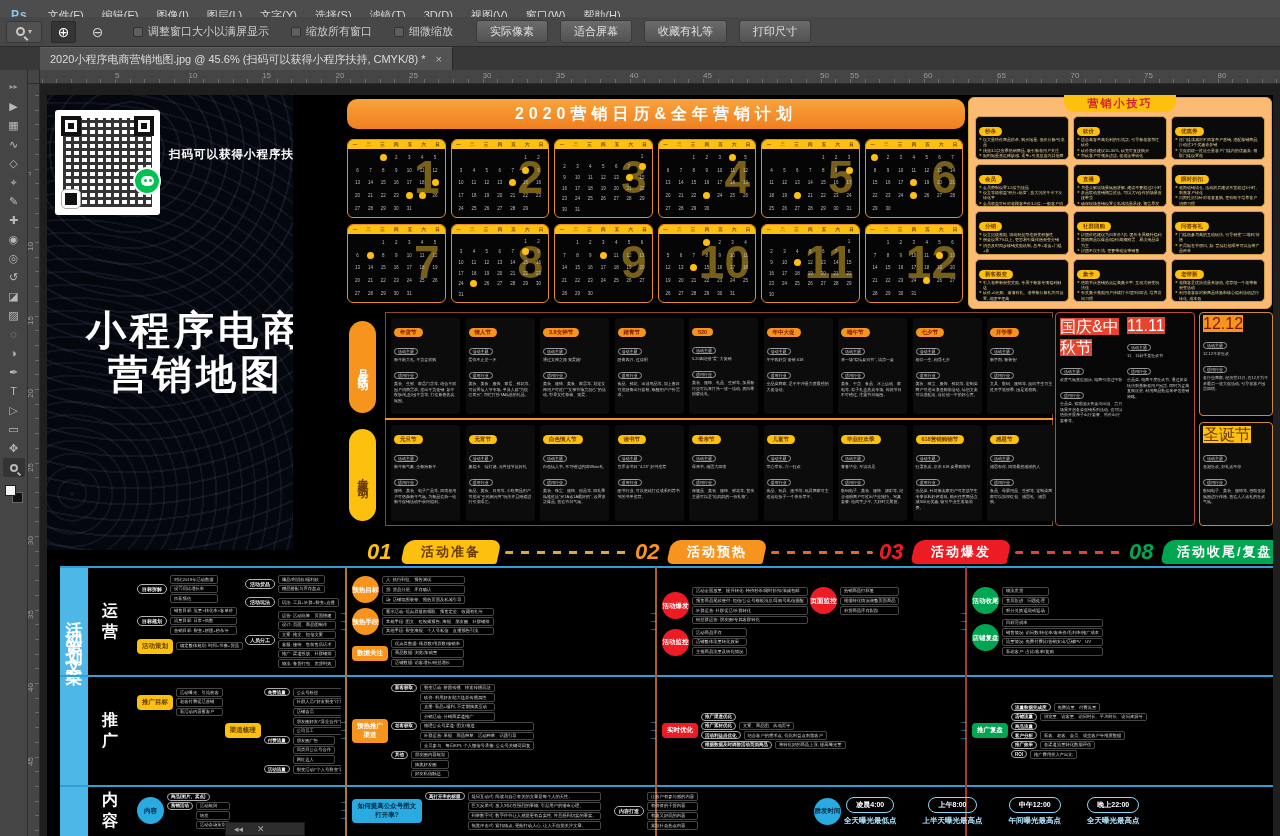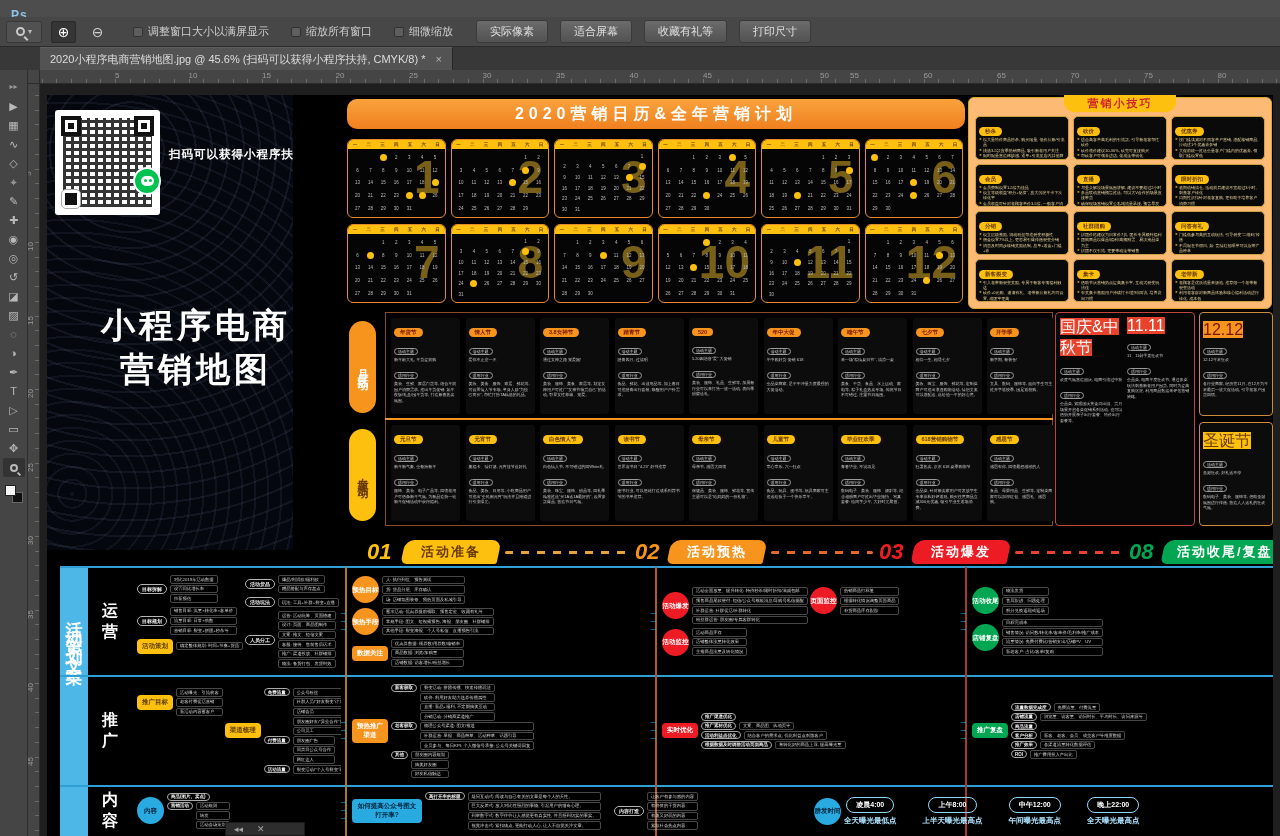--- a/index.html
+++ b/index.html
@@ -78,21 +78,21 @@
     background:#fff;border-radius:5px}
   .wxbadge::after{content:"";position:absolute;left:9px;top:10px;width:3px;height:3px;
     background:#00c250;border-radius:50%;box-shadow:5px 0 0 #00c250}
   #qr-caption{position:absolute;left:122px;top:52px;font-size:11.5px;color:#fff;
     font-weight:bold;letter-spacing:1px;white-space:nowrap}
   #year{position:absolute;left:0;top:122px;width:298px;text-align:center;font-size:66px;
     font-weight:900;letter-spacing:2px;color:#e8732a;
     background:repeating-linear-gradient(180deg,#e8732a 0 4px,#f2ead9 4px 7px,#3f72a8 7px 10px,#23232f 10px 12px);
     -webkit-background-clip:text;background-clip:text;-webkit-text-fill-color:transparent}
   #title1,#title2{position:absolute;left:0;width:298px;text-align:center;color:#fff;
-    font-weight:900;font-size:34px;letter-spacing:4px}
+    font-weight:900;font-size:40px;letter-spacing:4px}
   #title1{top:208px}#title2{top:252px}
   
   #cal-banner{position:absolute;left:300px;top:4px;width:618px;height:30px;
     background:linear-gradient(#f9a33c,#f07f1f);border-radius:10px;display:flex;
     align-items:center;justify-content:center;color:#fff;font-weight:900;font-size:16px;letter-spacing:5px}
   .calrow{position:absolute;left:300px;display:flex;gap:5px}
   #calrow1{top:44px}#calrow2{top:129px}
   .cal{width:98.5px;height:79px;border:1.5px solid #e78a2a;border-radius:6px;background:#050505;
     position:relative;overflow:hidden}
   .calhead{height:9px;background:#fdc00f;border-radius:3px 3px 0 0;display:flex;
@@ -132,21 +132,21 @@
   .name-org{background:#f7941e;color:#7a1600}
   .name-yel{background:#fdc00f;color:#6b3c00}
   .name-red{background:#e8432c;color:#fff}
   .klabel{display:inline-block;border:0.5px solid #9a9a9a;border-radius:5px;color:#ddd;
     font-size:4px;padding:0 3px;margin:1px 0}
   .kbody{font-size:4px;color:#c9c9c9;line-height:1.45}
   #bigbox{position:absolute;left:1008px;top:217px;width:140px;height:214px;border:1.5px solid #c0463a;
     border-radius:4px;background:#060606;display:flex;gap:4px;padding:4px;overflow:hidden}
   .bigcol{width:50%;overflow:hidden}
   .sidecard{position:absolute;left:1152px;width:74px;background:#0c0c0c;border:1.5px solid #cf8a3a;
-    border-radius:4px;padding:8px 3px;overflow:hidden}
+    border-radius:4px;padding:2px 3px;overflow:hidden}
   #side-top{top:217px;height:104px}
   #side-bottom{top:327px;height:104px}
   
   .stage-num{position:absolute;top:444px;font-size:22px;font-weight:900;font-style:italic}
   .stage-banner{position:absolute;top:445px;height:24px;transform:skewX(-12deg);border-radius:9px 9px 2px 6px;
     display:flex;align-items:center;justify-content:center}
   .stage-banner span{transform:skewX(12deg);color:#fff;font-weight:900;font-size:13px;letter-spacing:2px;white-space:nowrap}
   .dashes{position:absolute;top:456px;height:3px;border-radius:2px}
   
   #flow-sidebar{position:absolute;left:13px;top:472px;width:28px;height:269px;background:#4db8e8;
@@ -175,20 +175,33 @@
   .timewrap{display:flex;gap:26px;align-items:flex-start}
   .timeitem{display:flex;flex-direction:column;align-items:center;gap:3px}
   .timepill{border:1px solid #8fd8f8;border-radius:9px;color:#fff;font-weight:bold;font-size:7px;padding:2px 9px;white-space:nowrap}
   .timecap{color:#aee4ff;font-weight:bold;font-size:7.5px;white-space:nowrap}
 </style>
 </head>
 <body>
 
 <div id="menubar">
   <span id="pslogo">Ps</span>
+  <div id="menu-items" style="display: flex;">
+      <span class="menu-item">文件(F)</span>
+      <span class="menu-item">编辑(E)</span>
+      <span class="menu-item">图像(I)</span>
+      <span class="menu-item">图层(L)</span>
+      <span class="menu-item">文字(Y)</span>
+      <span class="menu-item">选择(S)</span>
+      <span class="menu-item">滤镜(T)</span>
+      <span class="menu-item">3D(D)</span>
+      <span class="menu-item">视图(V)</span>
+      <span class="menu-item">窗口(W)</span>
+      <span class="menu-item">帮助(H)</span>
+    </div>
 </div>
 
 <div id="optionsbar">
   <div class="opt-tool">
     <span class="mag"></span>
     <span class="dd">▾</span>
   </div>
   <div class="zoombtn active">⊕</div>
   <div class="zoombtn">⊖</div>
   <div id="opt-checks" style="display:flex;gap:22px;margin-left:14px">

